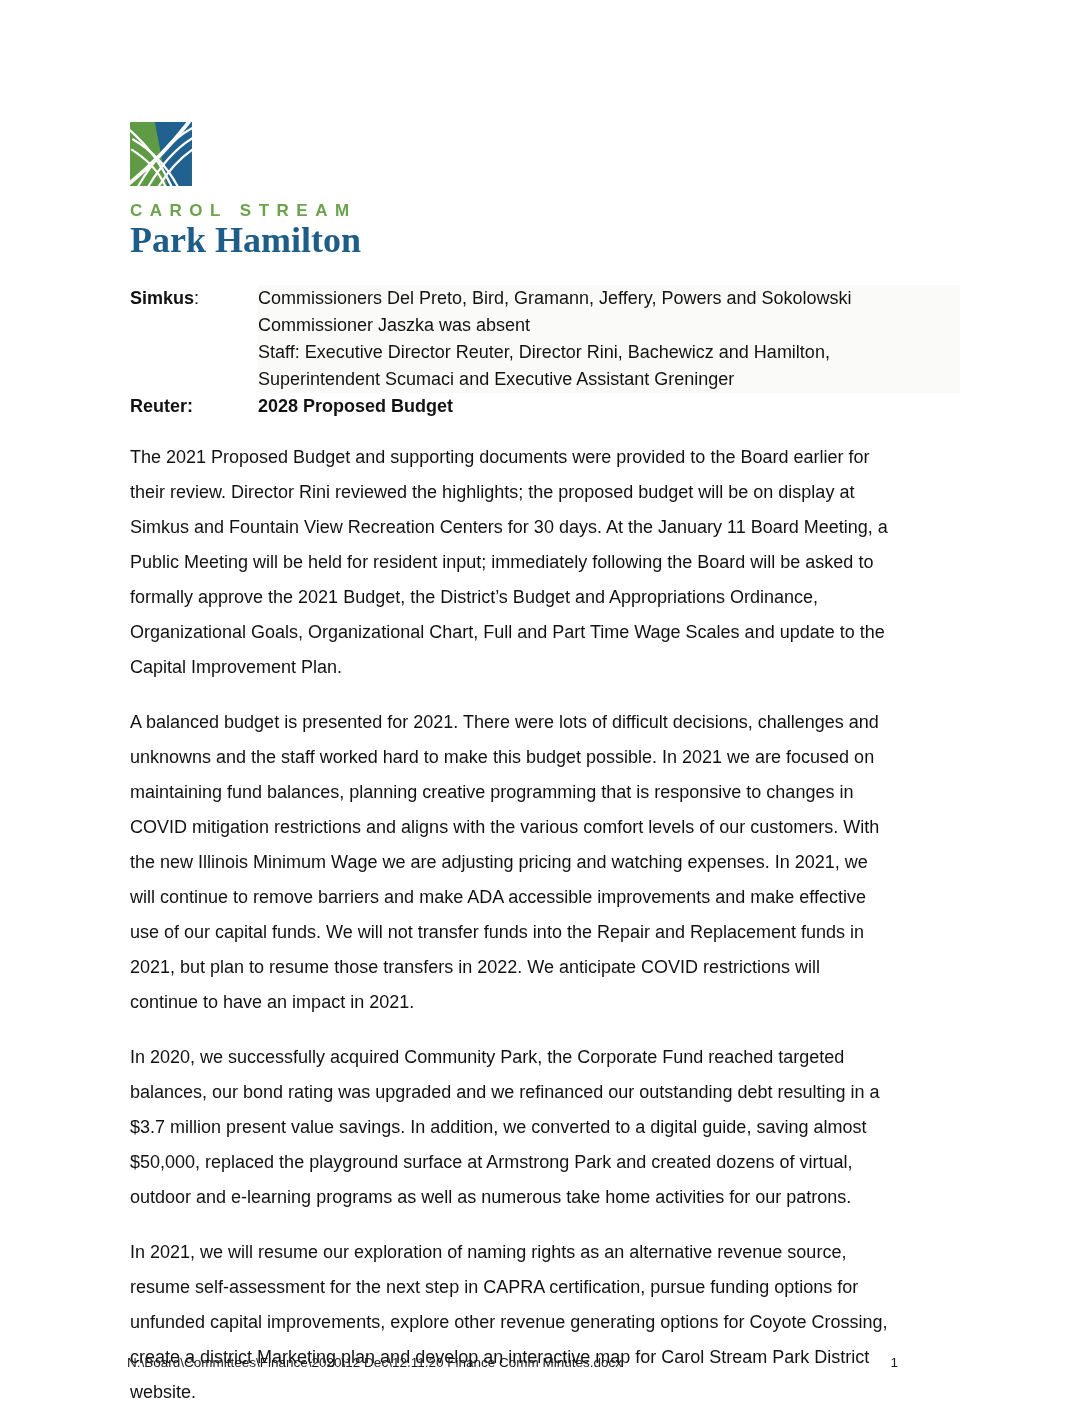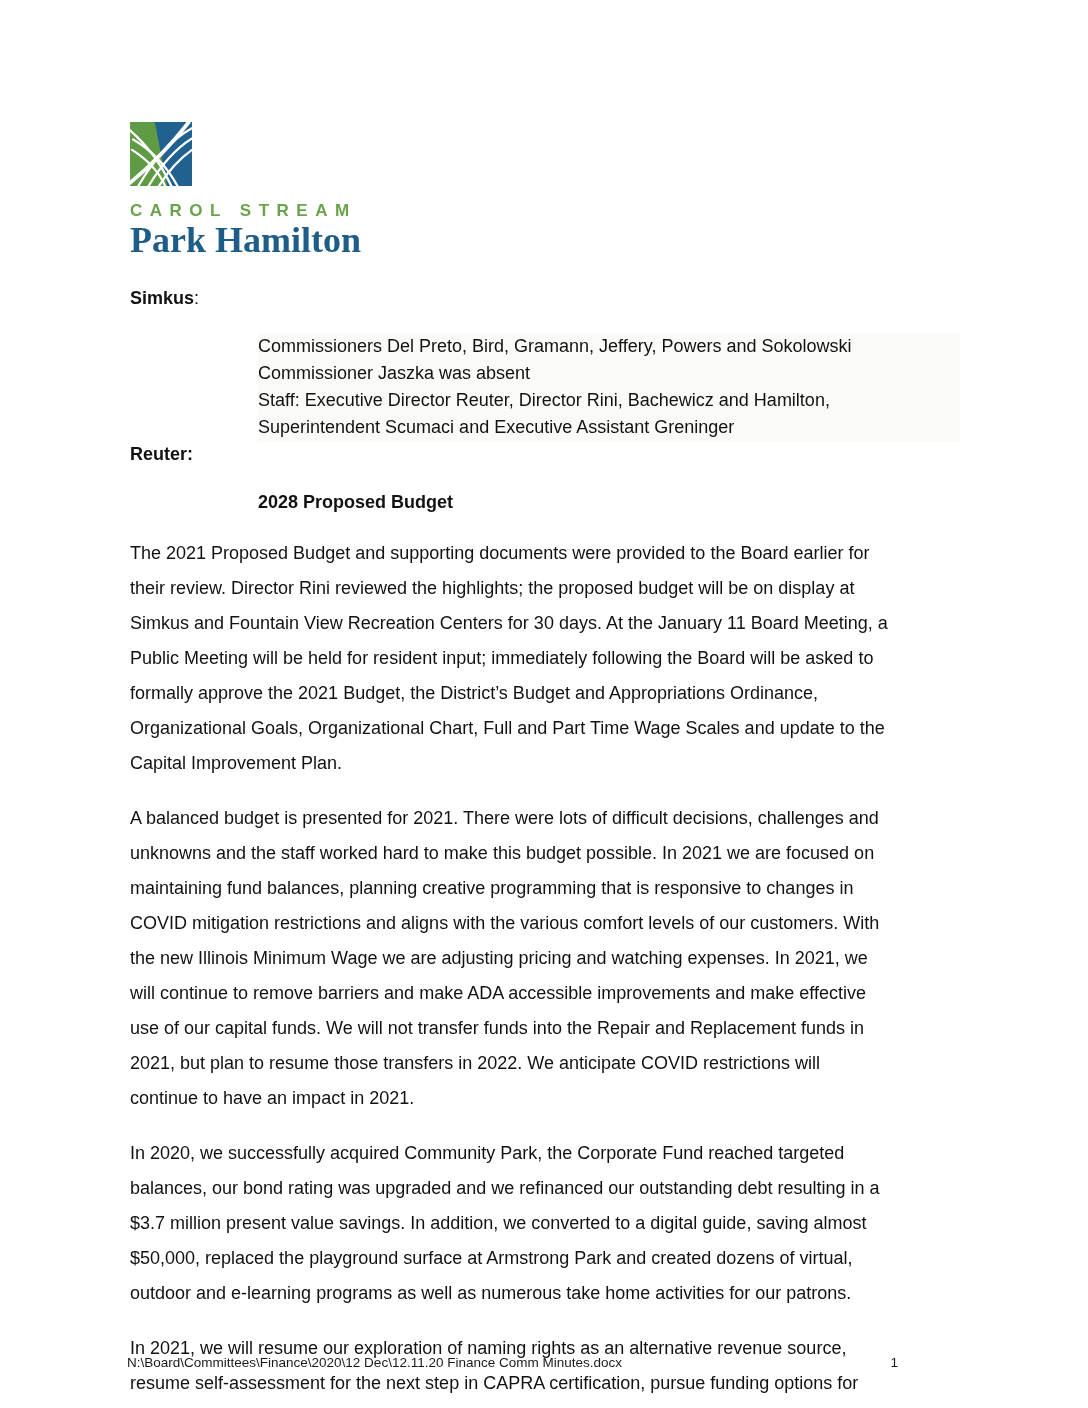--- a/index.html
+++ b/index.html
@@ -51,21 +51,21 @@
 
   
   .meta {
     margin-top: 26px;
     display: grid;
     grid-template-columns: 128px 1fr;
     font-size: 18px;
     line-height: 27px;
   }
   .meta .b { font-weight: bold; }
-  .meta-value { white-space: pre-line; margin-top: 48px; }
+  .meta-value { white-space: pre-line; }
   .present-value { background: #fafaf9; }
   .meta-label { align-self: start; }
 
   
   .para {
     margin-top: 20px;
     font-size: 18px;
     line-height: 35px;
     white-space: pre-line;
     width: 866px;

